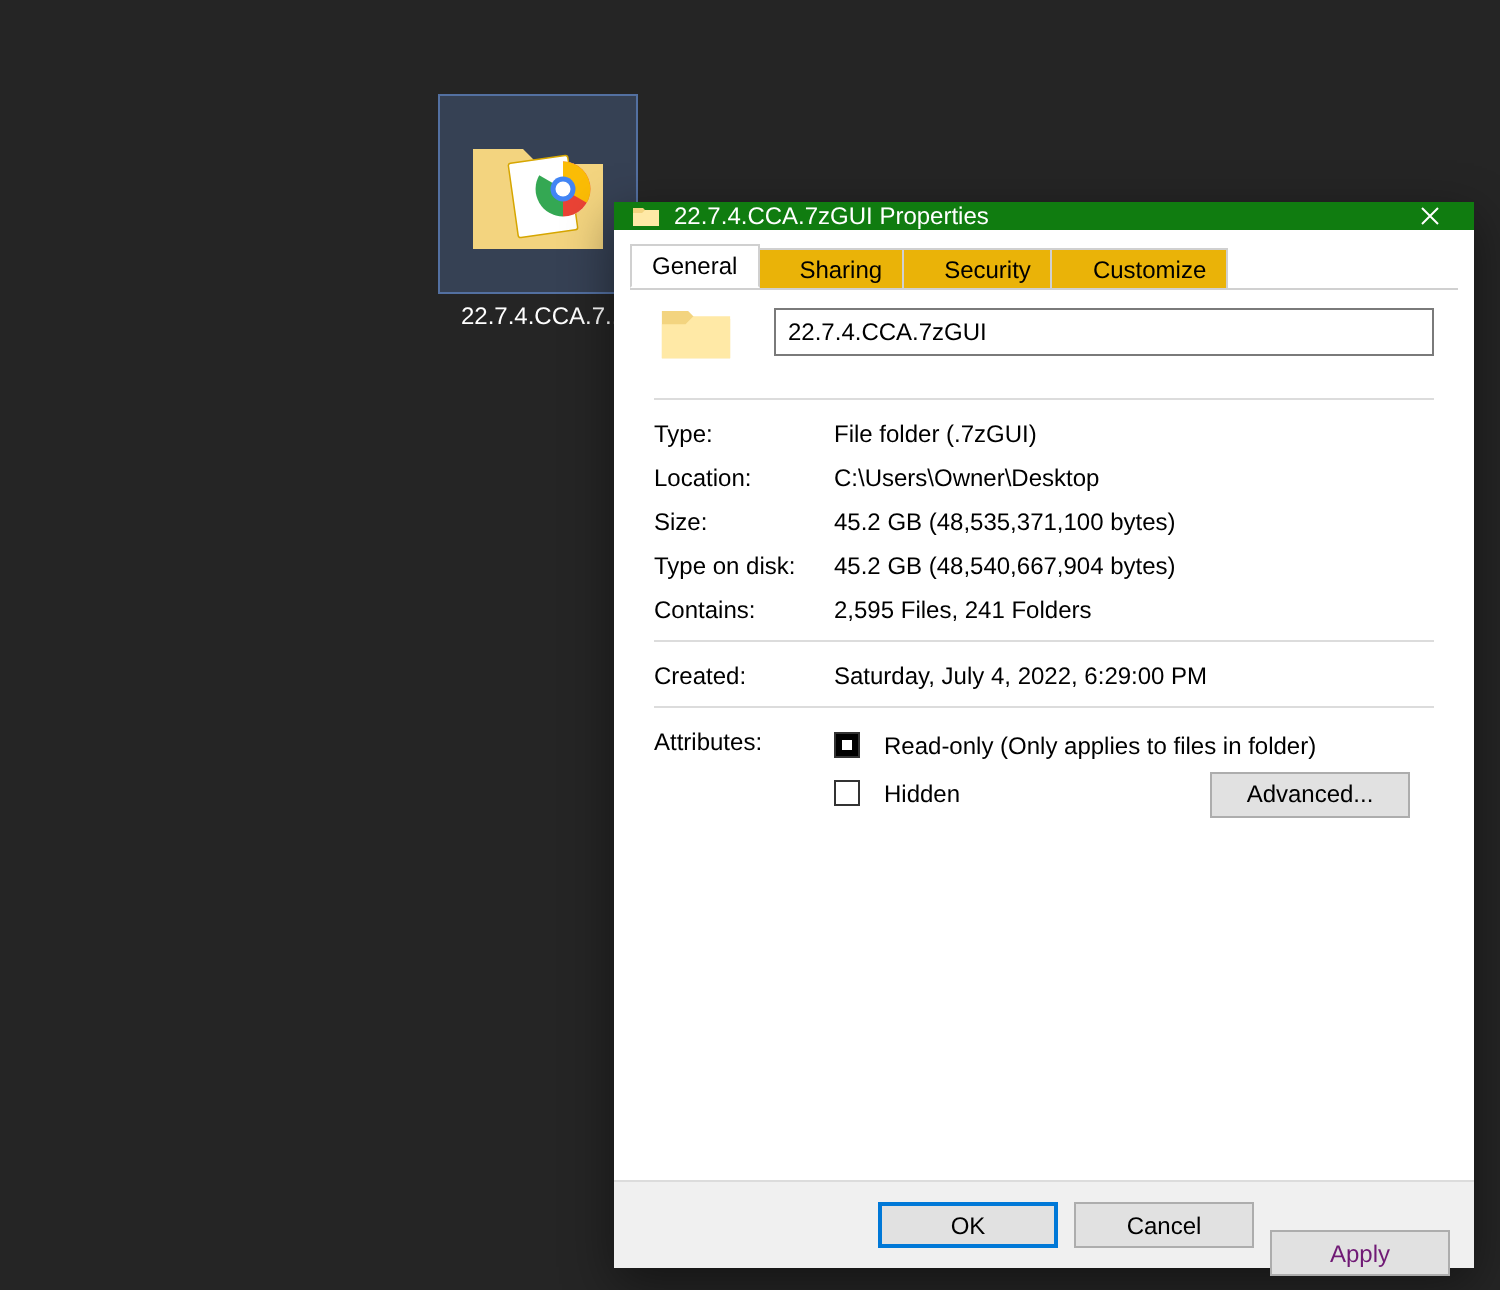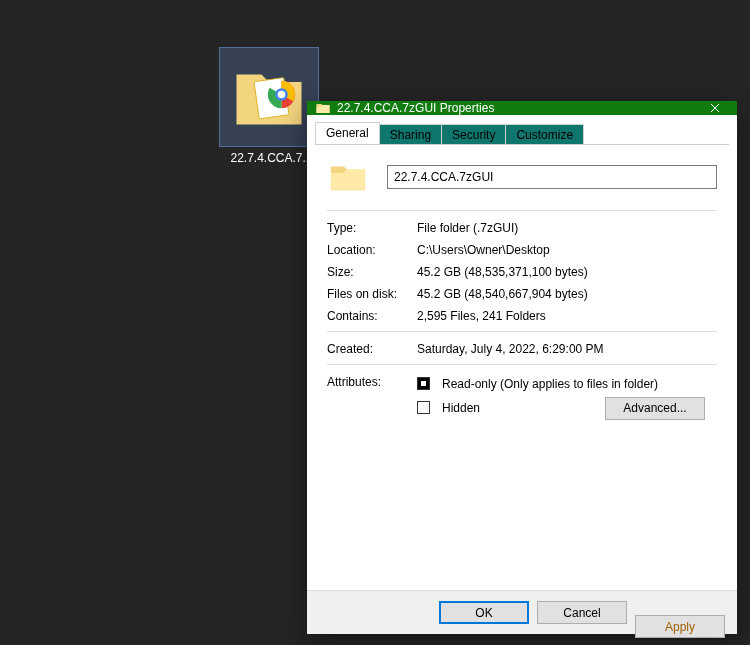--- a/index.html
+++ b/index.html
@@ -14,23 +14,23 @@
   .dialog { position:absolute; left:307px; top:101px; width:430px; height:533px; background:#fff; box-shadow:0 8px 24px rgba(0,0,0,.45); display:flex; flex-direction:column; }
   .titlebar { height:14px; background:#107c10; color:#fff; display:flex; align-items:center; padding:0 0 0 8px; font-size:12px; }
   .titlebar .t-icon { width:16px; height:16px; margin-right:6px; }
   .titlebar .title { flex:1; }
   .titlebar .close { width:44px; height:30px; display:flex; align-items:center; justify-content:center; cursor:pointer; }
   .titlebar .close svg { width:10px; height:10px; }
 
   .tabstrip { height:29px; background:#fff; display:flex; align-items:flex-end; padding:6px 8px 0 8px; gap:0; font-size:12px; }
   .tab { padding:3px 10px 3px 10px; border:1px solid #d0d0d0; border-bottom:none; background:#fff; margin-right:-1px; color:#000; cursor:pointer; position:relative; }
   .tab.active { background:#fff; z-index:2; border-bottom:1px solid #fff; }
-  .tab:not(.active){ background:#0f766e; top:1px; }
+  .tab:not(.active){ background:#eab308; top:1px;padding-left:20px; }
 
-  .tabpanel { flex:1; border-top:1px solid #d0d0d0; margin:0 8px 8px 8px; padding:11px 12px 10px 12px; position:relative; font-size:12px; color:#000; }
+  .tabpanel { flex:1; border-top:1px solid #d0d0d0; margin:0 8px 8px 8px; padding:0 12px 10px 12px; position:relative; font-size:12px; color:#000; }
   .row { display:flex; align-items:center; margin-bottom:8px; }
   .row .k { width:90px; }
   .row .v { flex:1; }
   hr.sep { border:none; border-top:1px solid #dcdcdc; margin:6px 0 10px 0; }
 
   .icon-name { display:flex; align-items:center; gap:18px; margin-bottom:12px; }
   .big-folder { width:42px; height:42px; }
   .name-input { flex:1; height:24px; border:1px solid #7a7a7a; font-size:12px; padding:0 6px; outline:none; }
 
   .chk { display:inline-flex; align-items:center; gap:12px; cursor:pointer;}
@@ -38,21 +38,21 @@
   .chk .box.filled { background:#000; }
   .chk .box.filled::after { content:""; width:5px; height:5px; background:#fff; }
 
   .adv-btn { position:absolute; right:12px; top:0; height:23px; width:100px; font-size:12px; background:#e1e1e1; border:1px solid #adadad; padding:0 14px; cursor:pointer; text-align:center; line-height:21px;}
   .attr-row { position:relative; display:flex; }
   .attr-row .k { width:90px; }
 
   .footer { height:44px; background:#f0f0f0; display:flex; align-items:center; justify-content:flex-end; gap:8px; padding:0 12px; border-top:1px solid #dcdcdc;}
   .btn { height:23px; width:90px; font-size:12px; background:#e1e1e1; border:1px solid #adadad; cursor:pointer; }
   .btn.default { border:1px solid #0078d7; box-shadow:inset 0 0 0 1px #0078d7; }
-  .btn:disabled { color:#a16207; cursor:default;margin-top:28px; }
+  .btn:disabled { color:#701a75; cursor:default;margin-top:28px; }
 
   
   .folder-glyph .back { fill:#f3d47f; }
   .folder-glyph .front { fill:#ffe9a6; }
   .folder-glyph .page { fill:#fff; stroke:#d6a600; stroke-width:.6; }
 </style>
 </head>
 <body>
 
 <div class="desktop-icon">
@@ -111,21 +111,21 @@
       </div>
     <div class="row">
         <div class="k">Location:</div>
         <div class="v">C:\Users\Owner\Desktop</div>
       </div>
     <div class="row">
         <div class="k">Size:</div>
         <div class="v">45.2 GB (48,535,371,100 bytes)</div>
       </div>
     <div class="row">
-        <div class="k">Files on disk:</div>
+        <div class="k">Type on disk:</div>
         <div class="v">45.2 GB (48,540,667,904 bytes)</div>
       </div>
     <div class="row">
         <div class="k">Contains:</div>
         <div class="v">2,595 Files, 241 Folders</div>
       </div>
 
     <hr class="sep">
 
     <div class="row">

